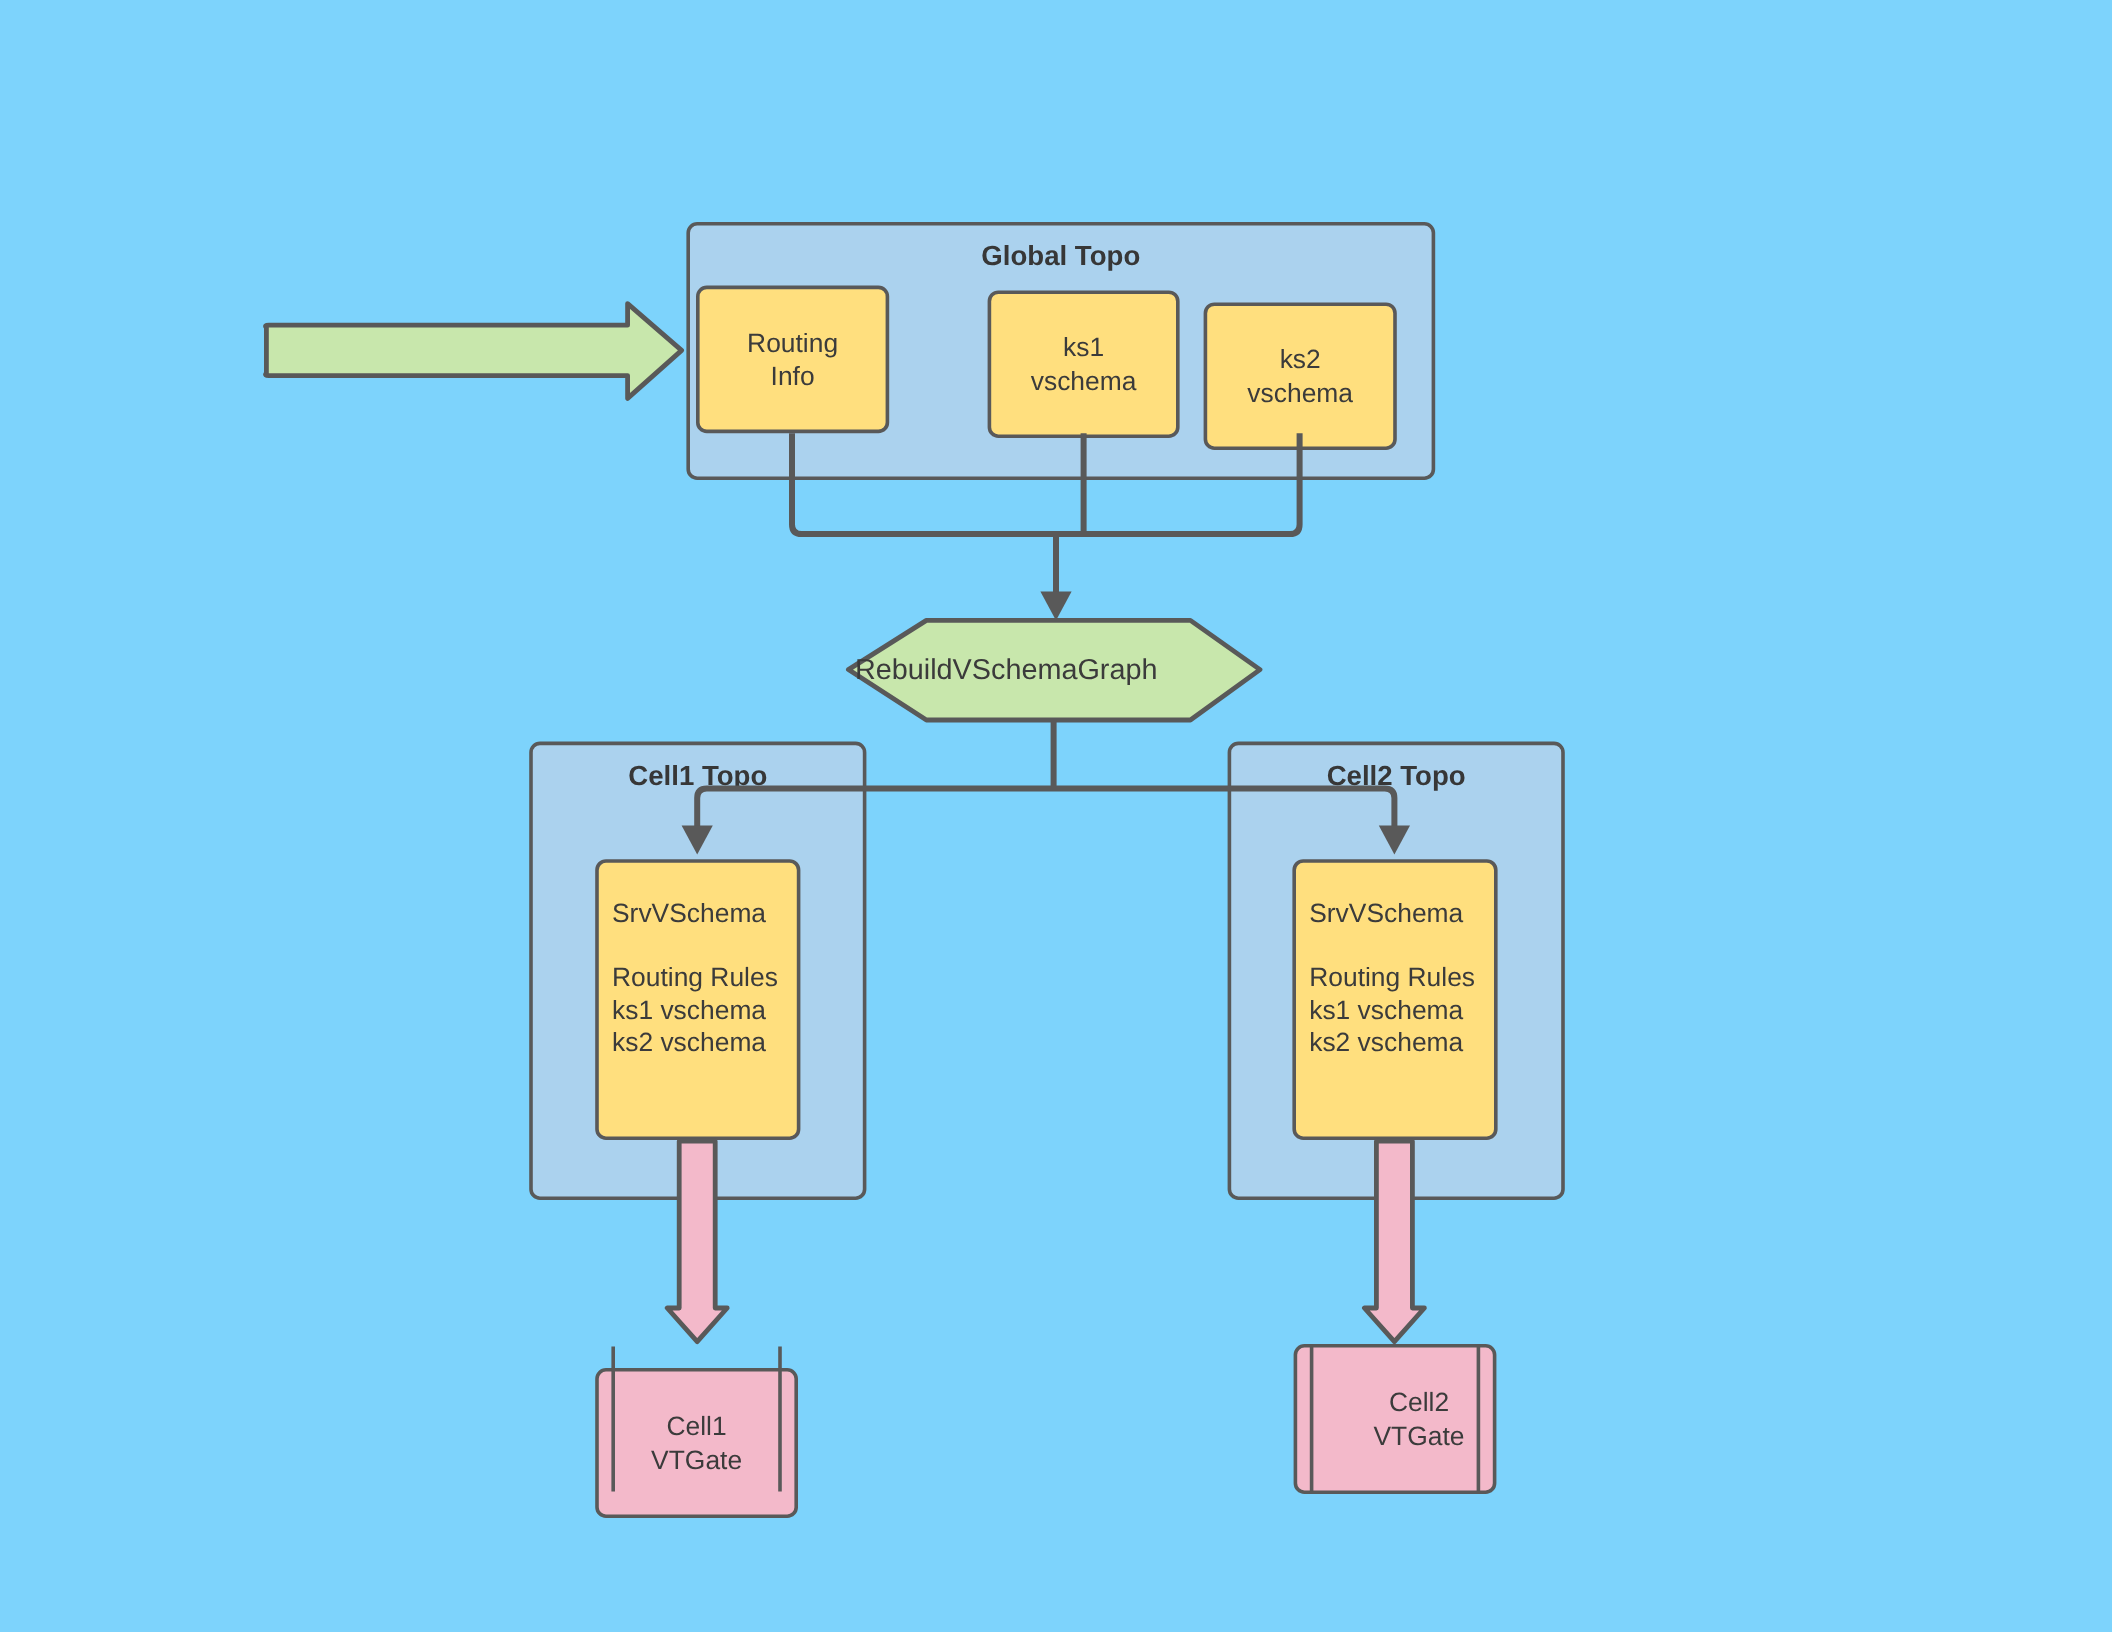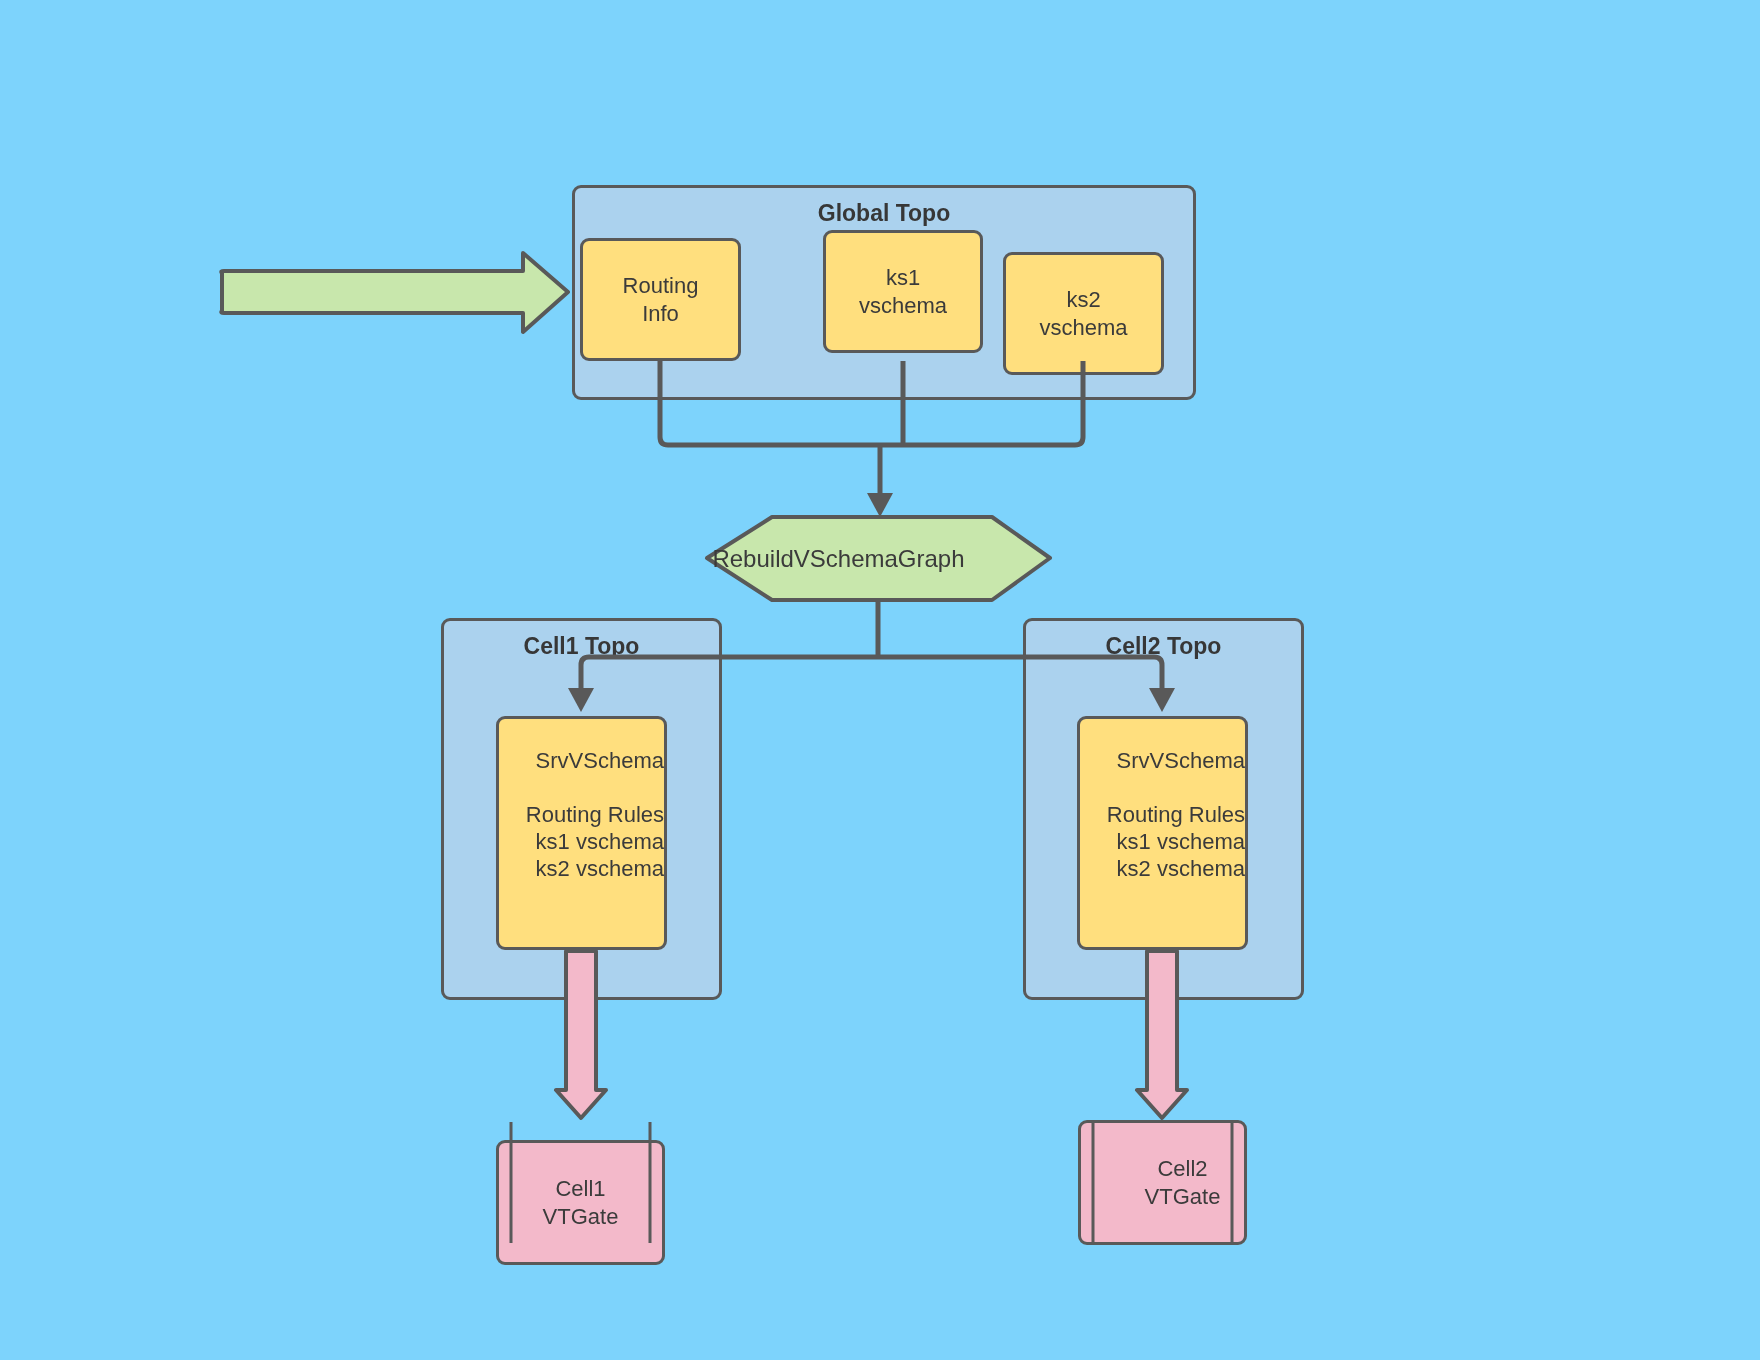--- a/index.html
+++ b/index.html
@@ -28,21 +28,21 @@
   }
   .center-text{
     display:flex;flex-direction:column;
     align-items:center;justify-content:center;
     font-size:22px;line-height:28px;text-align:center;
   }
   .srv-text{
     padding:28px 0 0 11px;
     font-size:22px;line-height:27px;
   }
-  .srv-text .line{min-height:27px;text-align:right;}
+  .srv-text .line{min-height:27px;}
   svg.overlay{
     position:absolute;left:0;top:0;
     pointer-events:none;
   }
   .float-label{
     position:absolute;
     display:flex;align-items:center;justify-content:center;
     text-align:center;
   }
   .hex-label{font-size:24px;}
@@ -54,21 +54,21 @@
 <div class="canvas">
 
   <div class="abs box blue" style="left:572px;top:185px;width:624px;height:215px;">
     <div class="container-title">Global Topo</div>
   </div>
 
   <div class="abs box yellow center-text" style="left:580px;top:238px;width:161px;height:123px;">
     <div class="line">Routing</div>
     <div class="line">Info</div>
   </div>
-  <div class="abs box yellow center-text" style="left:823px;top:230px;width:160px;height:123px;">
+  <div class="abs box yellow center-text" style="left:823px;top:242px;width:160px;height:123px;">
     <div class="line">ks1</div>
     <div class="line">vschema</div>
   </div>
   <div class="abs box yellow center-text" style="left:1003px;top:252px;width:161px;height:123px;">
     <div class="line">ks2</div>
     <div class="line">vschema</div>
   </div>
 
   <div class="abs box blue" style="left:441px;top:618px;width:281px;height:382px;">
     <div class="container-title">Cell1 Topo</div>

